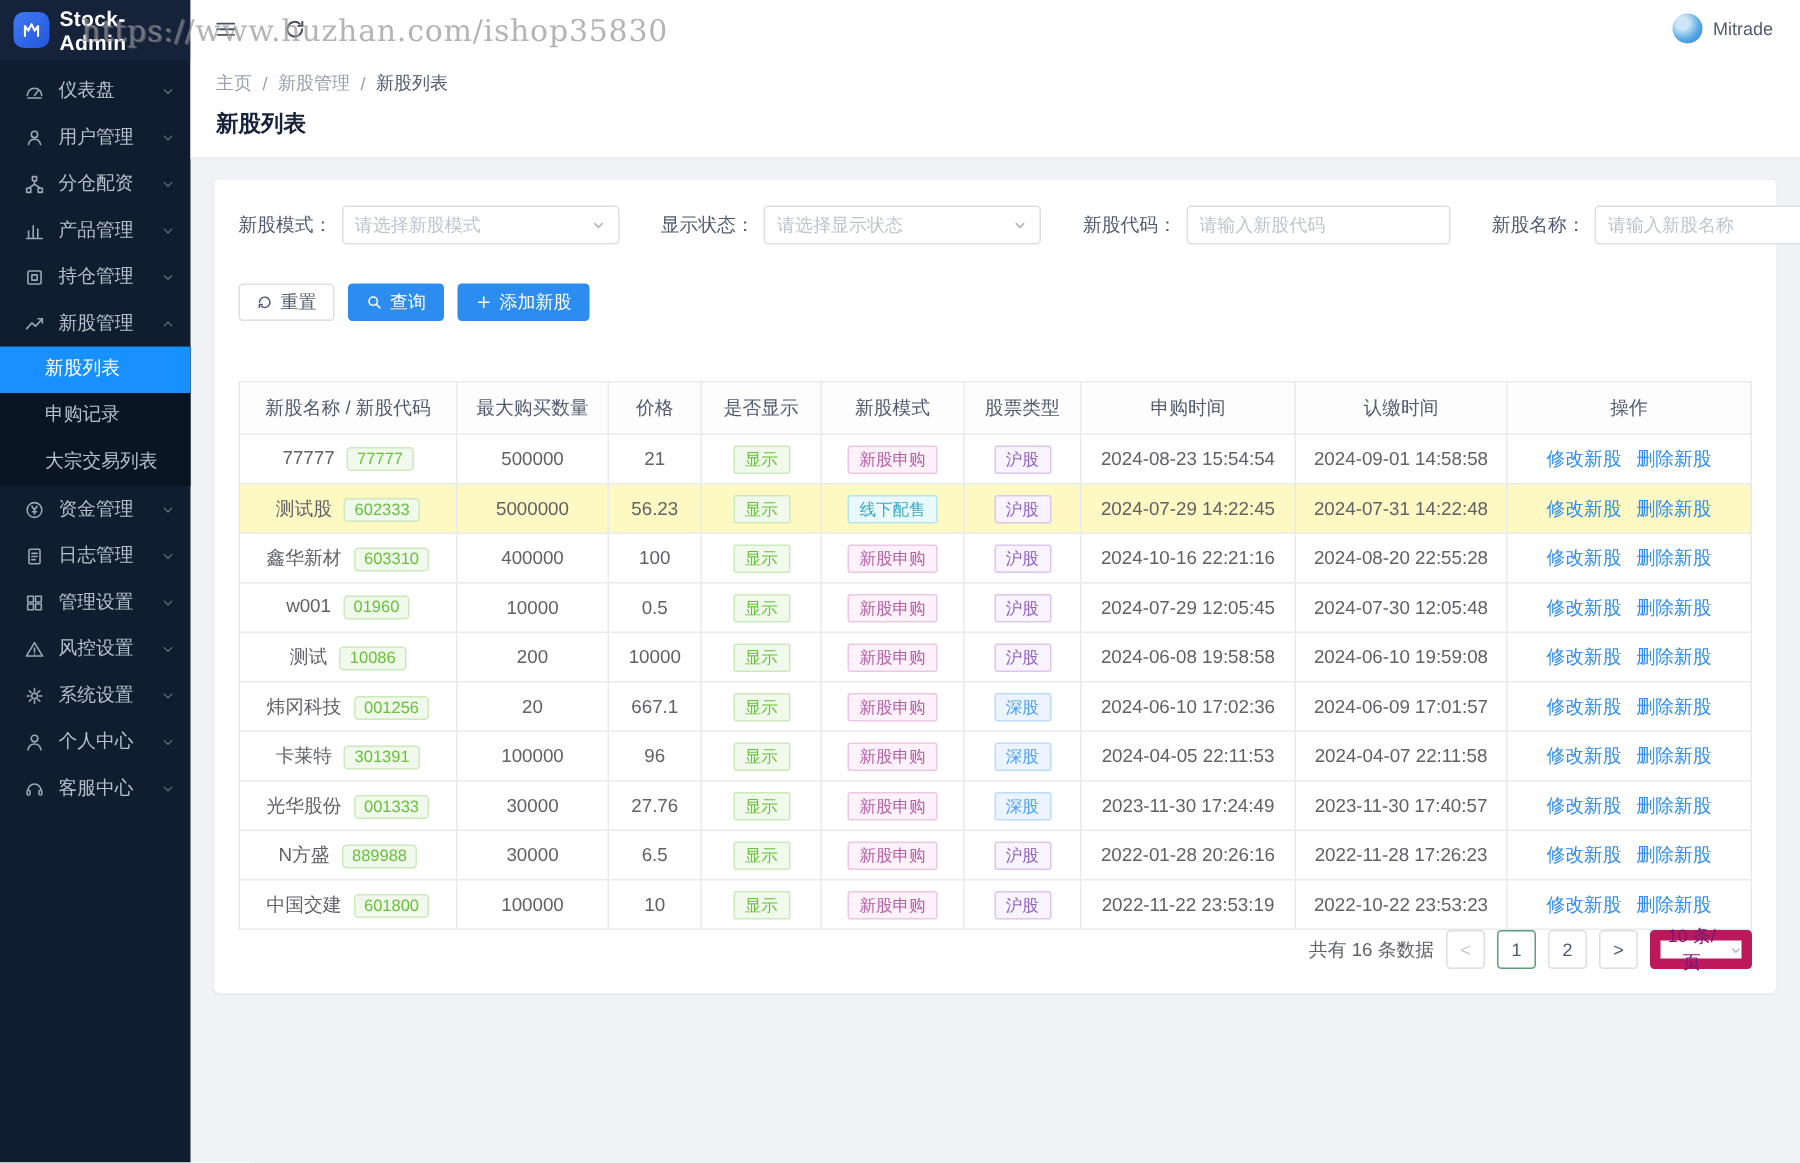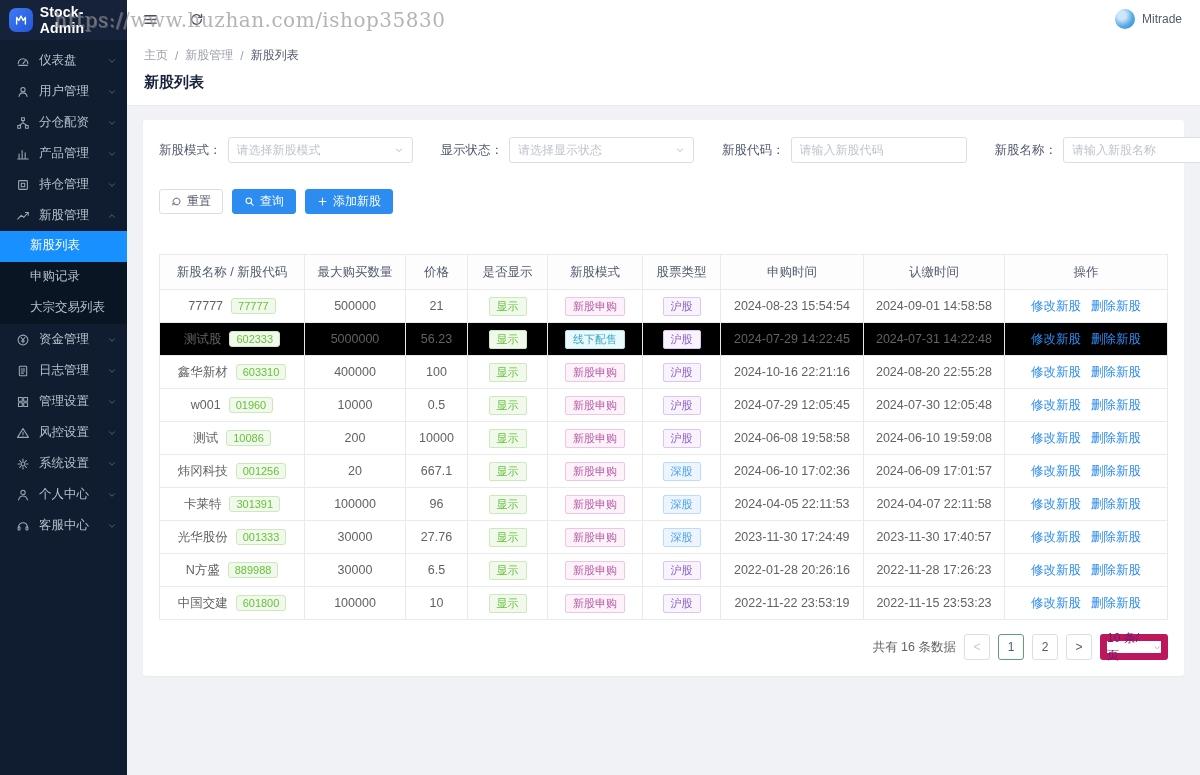--- a/index.html
+++ b/index.html
@@ -58,32 +58,32 @@
   .btn { height:25px; padding:0 11px; border-radius:3px; font-size:12px; display:flex; align-items:center; gap:5px; cursor:pointer; font-family:inherit; }
   .btn svg { width:11px; height:11px; }
   .btn-default { background:#fff; border:1px solid #dcdee2; color:#515a6e; }
   .btn-primary { background:#2d8cf0; border:1px solid #2d8cf0; color:#fff; }
   
   .table-wrap { margin-top:40px; }
   table { width:100%; border-collapse:collapse; table-layout:fixed; font-size:12.5px; }
   th, td { border:1px solid #e8eaec; text-align:center; vertical-align:middle; padding:0 4px; }
   th { height:35px; color:#515a6e; font-weight:normal; background:#fdfdfd; }
   td { height:33px; color:#606266; }
-  tr.hl td { background:#000000; }
+  tr.hl td { background:#fef9c3; }
   .code-tag { display:inline-block; margin-left:8px; padding:1px 6px; font-size:11px; border-radius:3px;
     background:#f0f9eb; border:1px solid #cbe9ba; color:#67c23a; }
   .tag { display:inline-block; padding:1px 7px; font-size:11px; border-radius:2px; border:1px solid transparent; }
   .tag-green   { background:#f0f9eb; border-color:#cbe9ba; color:#67c23a; }
   .tag-magenta { background:#fdf2fa; border-color:#ebc7e3; color:#b65ba5; }
   .tag-cyan    { background:#e9f9fc; border-color:#b4e4ef; color:#35a9c4; }
   .tag-purple  { background:#f8f3fd; border-color:#dcc6f0; color:#8f5fc3; }
   .tag-blue    { background:#ecf5ff; border-color:#bcdcfc; color:#4a9ef5; }
   .op-link { color:#2d8cf0; text-decoration:none; margin:0 5px; cursor:pointer; }
   
-  .pager { display:flex; justify-content:flex-end; align-items:center; gap:8px; margin-top:14px; font-size:12.5px; color:#606266; }
+  .pager { display:flex; justify-content:flex-end; align-items:center; gap:8px; font-size:12.5px; color:#606266;text-align:center; }
   .pg-btn { min-width:26px; height:26px; border:1px solid #dcdee2; border-radius:3px; background:#fff;
     display:flex; align-items:center; justify-content:center; font-size:12px; color:#515a6e; cursor:pointer; }
   .pg-btn.disabled { color:#c5c8ce; }
   .pg-btn.active { border-color:#5d9e7d; }
   .pg-size { width:68px; height:26px; border:7px solid #be185d; border-radius:3px; background:#fff;
     display:flex; align-items:center; justify-content:center; gap:4px; font-size:12px; color:#701a75; cursor:pointer; }
   .pg-size svg { width:9px; height:9px; color:#b0b5bd; }
 </style>
 </head>
 <body>
@@ -509,21 +509,21 @@
               <td><a class="op-link">修改新股</a><a class="op-link">删除新股</a></td>
             </tr>
             <tr>
               <td><span>中国交建</span><span class="code-tag">601800</span></td>
               <td>100000</td>
               <td>10</td>
               <td><span class="tag tag-green">显示</span></td>
               <td><span class="tag tag-magenta">新股申购</span></td>
               <td><span class="tag tag-purple">沪股</span></td>
               <td>2022-11-22 23:53:19</td>
-              <td>2022-11-15 23:53:23</td>
+              <td>2022-10-22 23:53:23</td>
               <td><a class="op-link">修改新股</a><a class="op-link">删除新股</a></td>
             </tr>
           </tbody>
       </table>
     </div>
 
     <div class="pager">
         <span>共有 16 条数据</span>
         <span class="pg-btn disabled">&lt;</span>
         <span class="pg-btn active">1</span>

